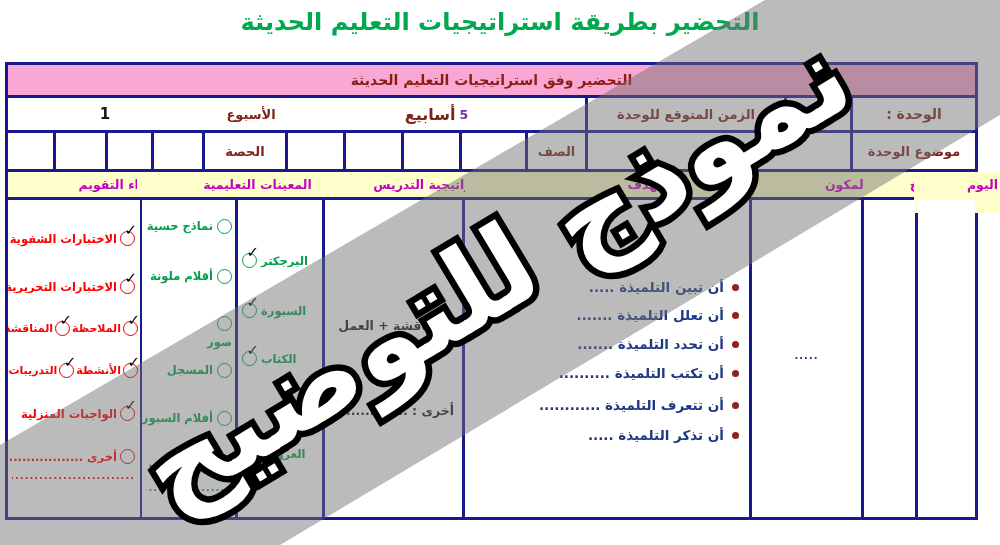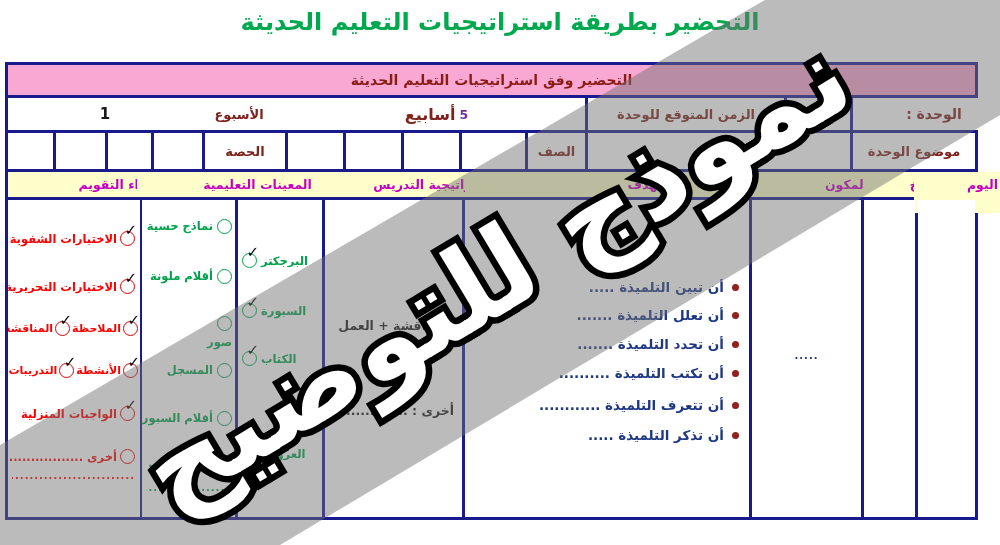--- a/index.html
+++ b/index.html
@@ -65,34 +65,34 @@
 
   <div class="page-title">التحضير بطريقة استراتيجيات التعليم الحديثة</div>
 
   <div class="tbl">
 
     <div class="cell c-lav banner" style="left:3px;top:3px;width:967px;height:30px;">التحضير وفق استراتيجيات التعليم الحديثة</div>
 
     <div class="cell vmid" style="left:3px;top:36px;width:194px;height:32px;">
       <span class="num-black">1</span>
     </div>
-    <div class="cell vmid" style="left:184px;top:36px;width:100px;height:32px;">
+    <div class="cell vmid" style="left:196px;top:36px;width:100px;height:32px;">
       <span class="lbl">الأسبوع</span>
     </div>
     <div class="cell vmid" style="left:283px;top:36px;width:297px;height:32px;gap:4px;">
       <span class="num-purple" style="font-size:12.5px;">5</span>
       <span class="lbl" style="font-size:16px;">أسابيع</span>
     </div>
     <div class="cell vmid" style="left:583px;top:36px;width:196px;height:32px;">
       <span class="lbl">الزمن المتوقع للوحدة</span>
     </div>
     <div class="cell vmid" style="left:782px;top:36px;width:63px;height:32px;">
       <span class="num-purple">1</span>
     </div>
-    <div class="cell vmid" style="left:848px;top:36px;width:122px;height:32px;padding-left:20px;">
+    <div class="cell vmid" style="left:848px;top:36px;width:122px;height:32px;">
       <span class="lbl" style="font-size:14px;">الوحدة :</span>
     </div>
 
     <div class="cell" style="left:3px;top:71px;width:45px;height:36px;"></div>
     <div class="cell" style="left:51px;top:71px;width:49px;height:36px;"></div>
     <div class="cell" style="left:103px;top:71px;width:43px;height:36px;"></div>
     <div class="cell" style="left:149px;top:71px;width:48px;height:36px;"></div>
     <div class="cell vmid" style="left:200px;top:71px;width:80px;height:36px;">
       <span class="lbl">الحصة</span>
     </div>

